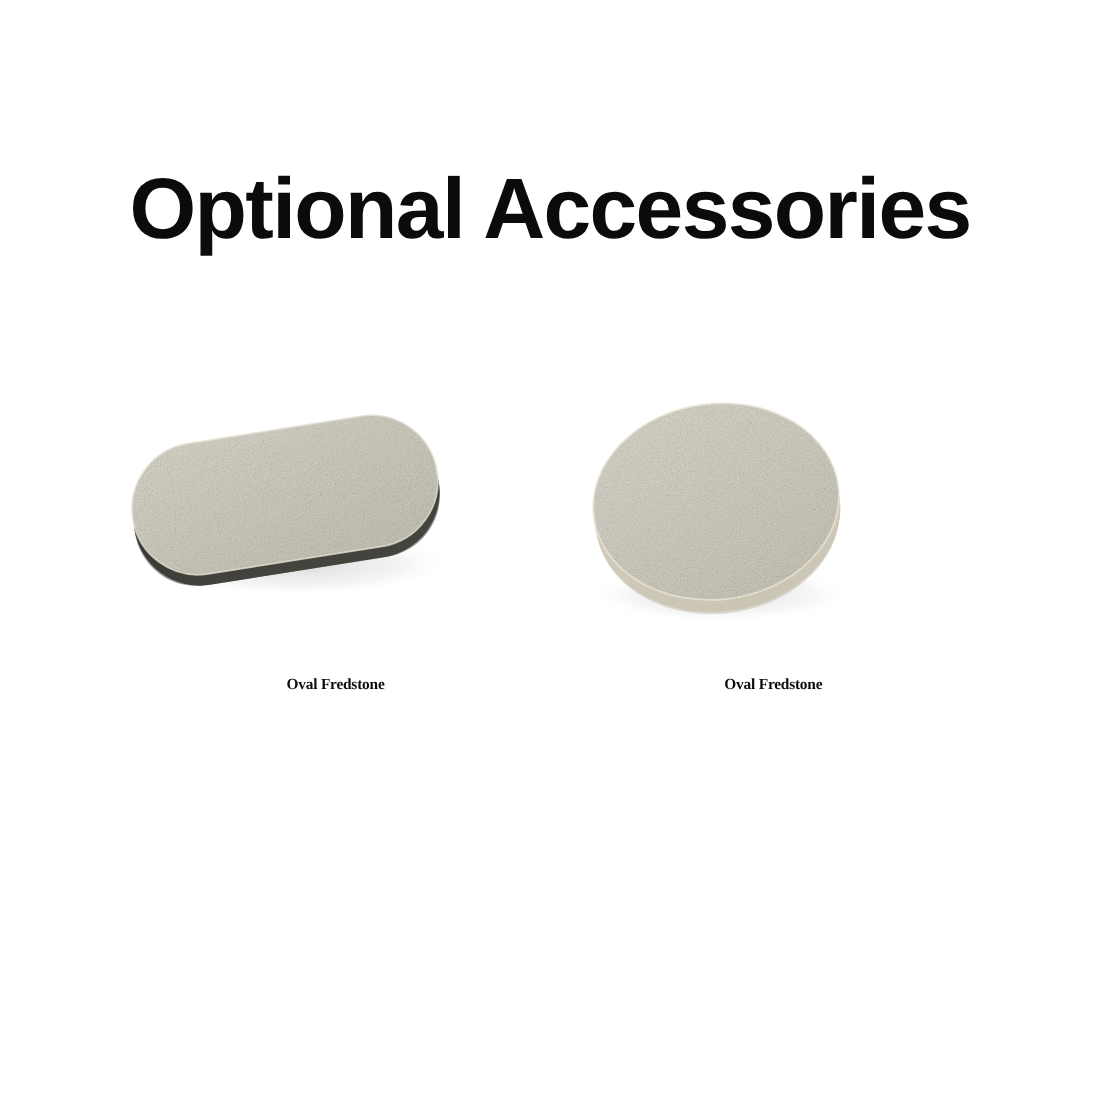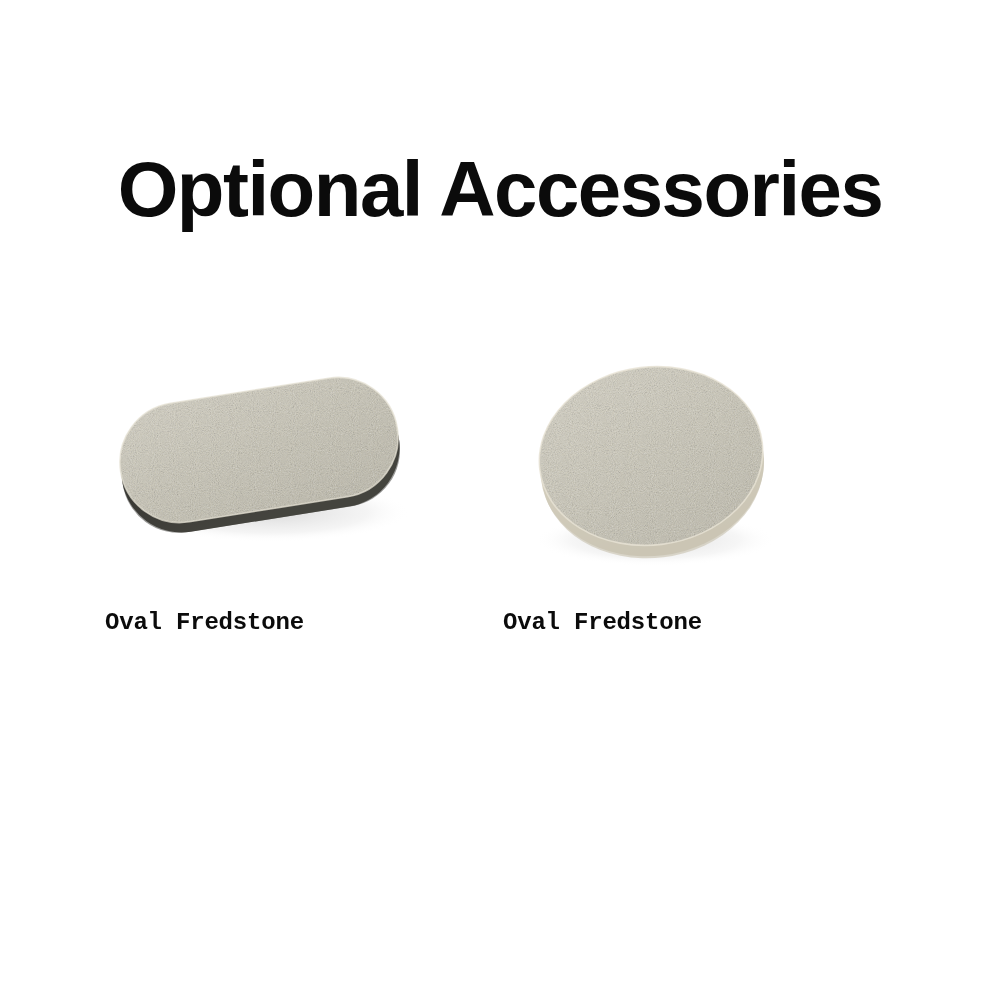--- a/index.html
+++ b/index.html
@@ -62,24 +62,24 @@
     left: 0;
     width: 400px;
     height: 230px;
   }
 
   .product-caption {
     position: absolute;
     top: 250px;
     left: 0;
     width: 400px;
-    text-align: left;
-    font-family: Liberation Mono, monospace;
+    text-align: center;
+    font-family: Liberation Serif, serif;
     font-weight: 700;
-    font-size: 24px;
+    font-size: 14px;
     line-height: 26px;
     letter-spacing: -0.2px;
     color: #0b0b0b;
     white-space: nowrap;
   }
 
   
   .stone-svg {
     display: block;
     width: 400px;

